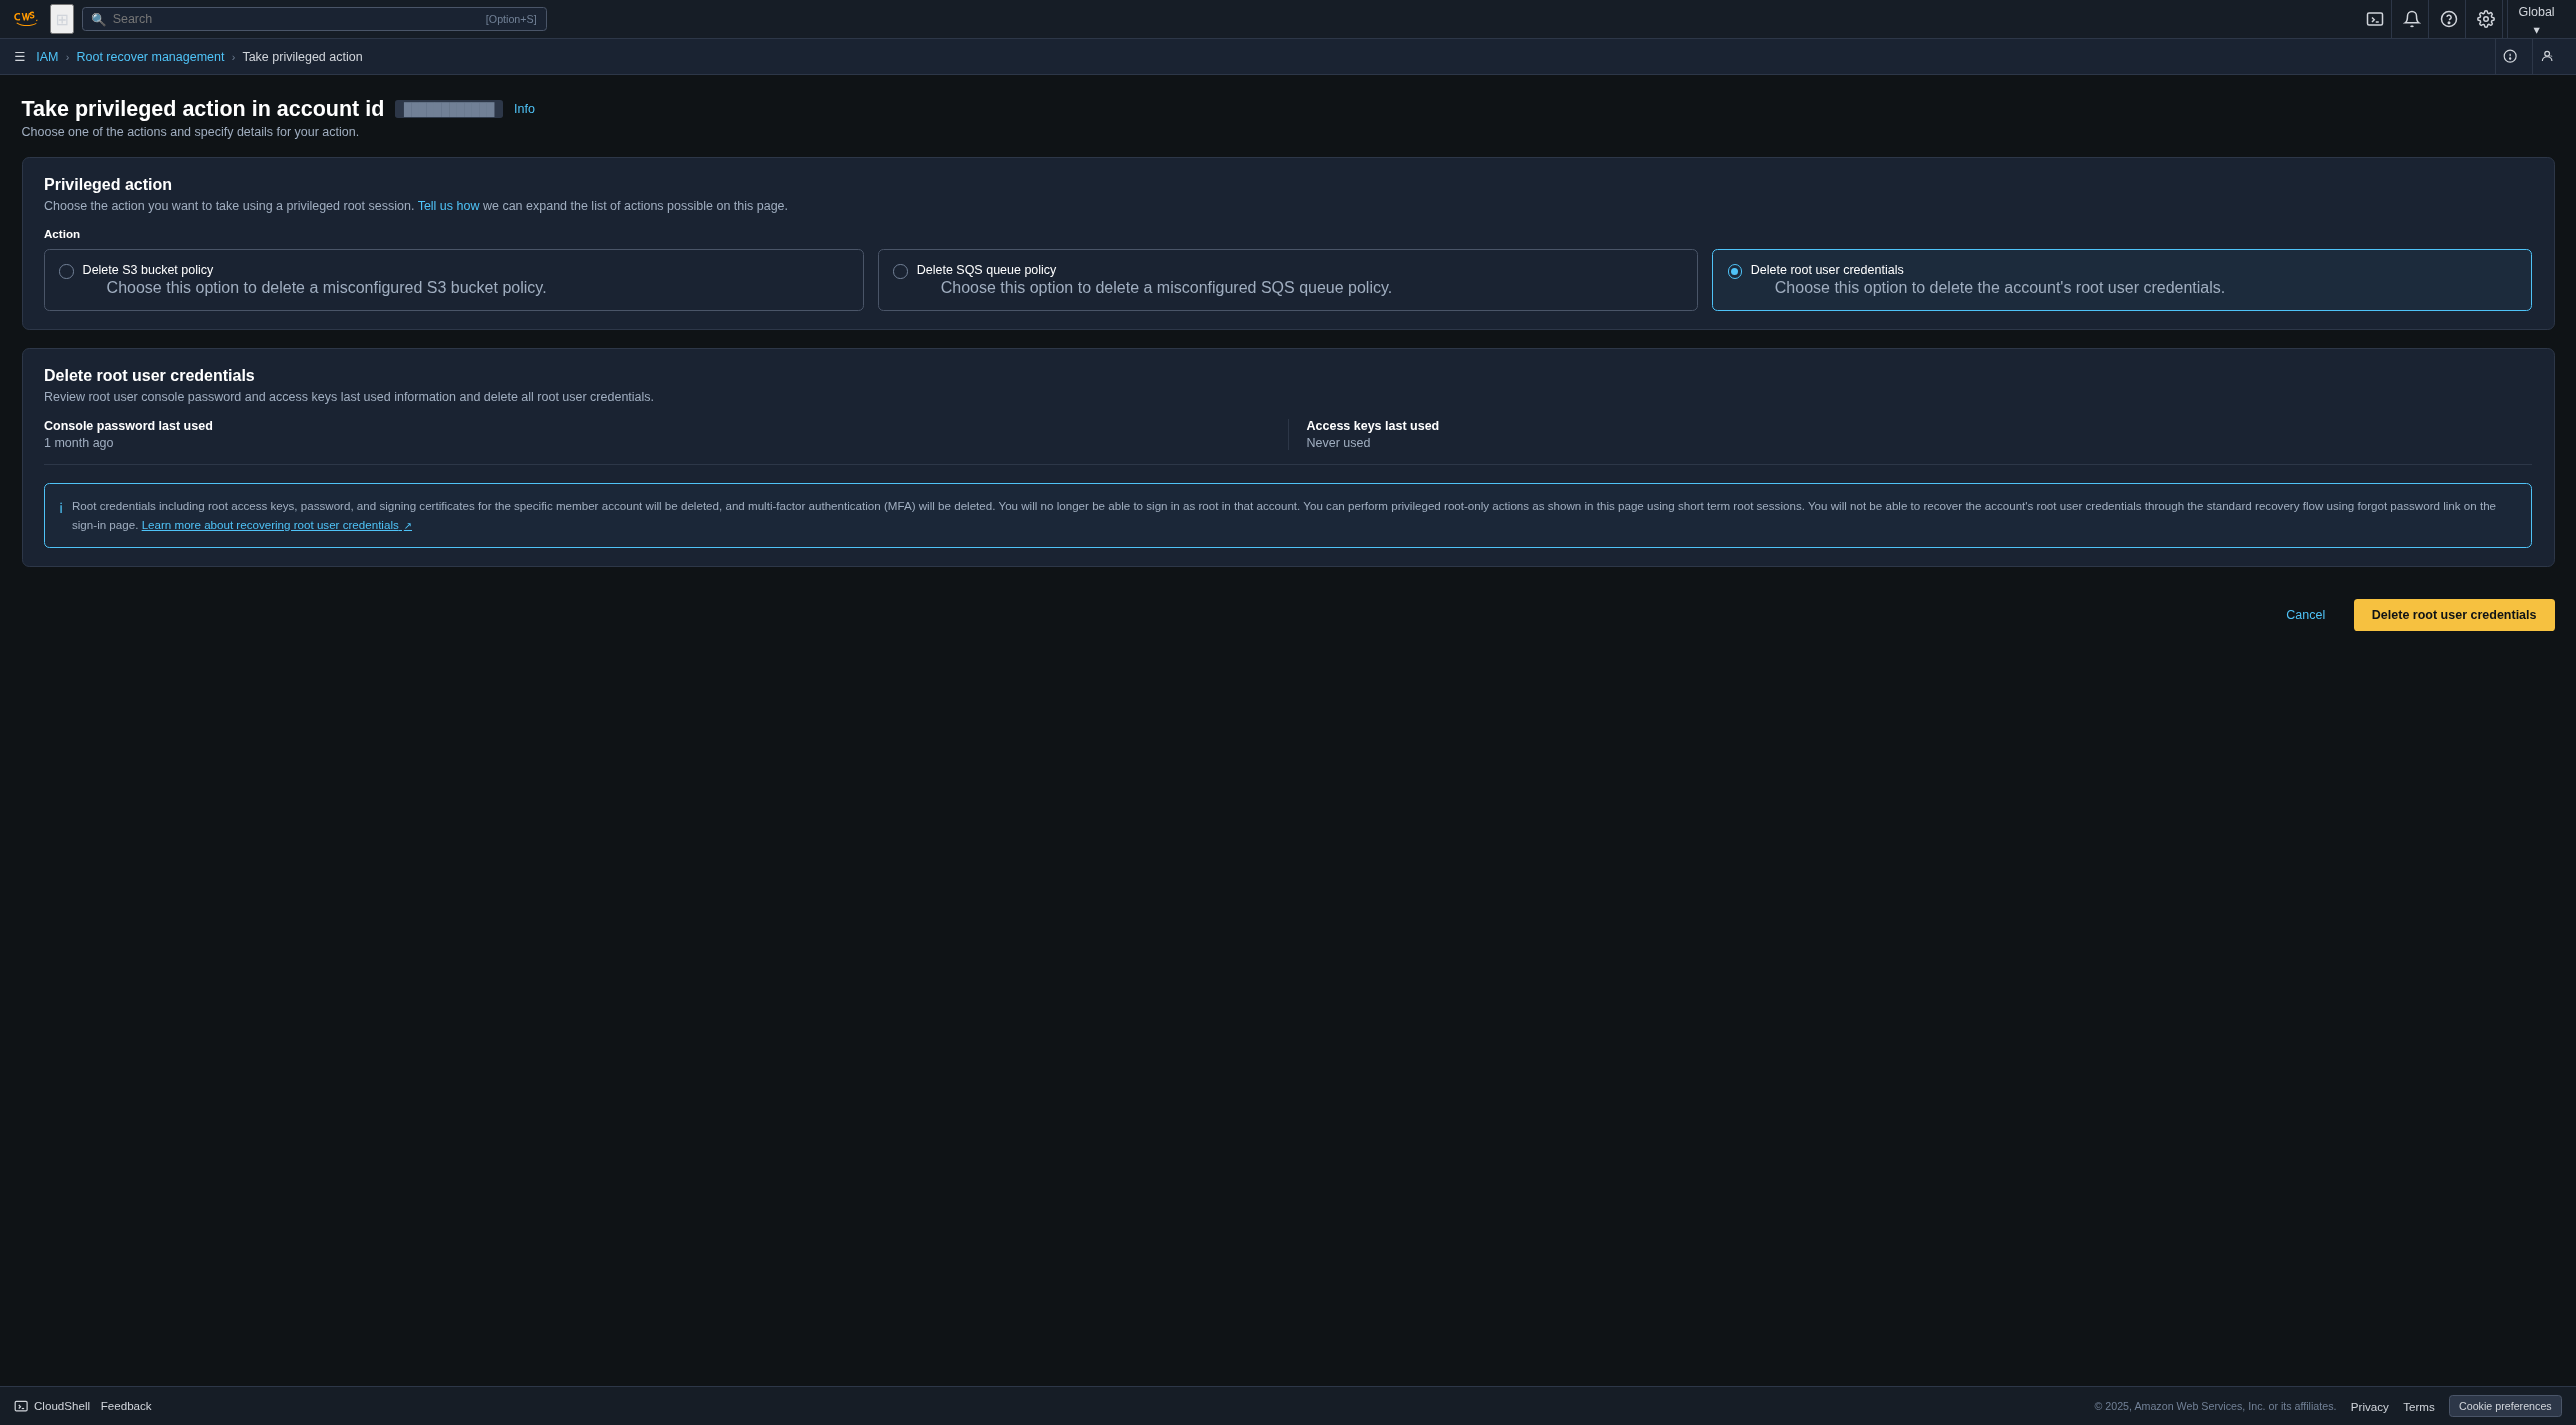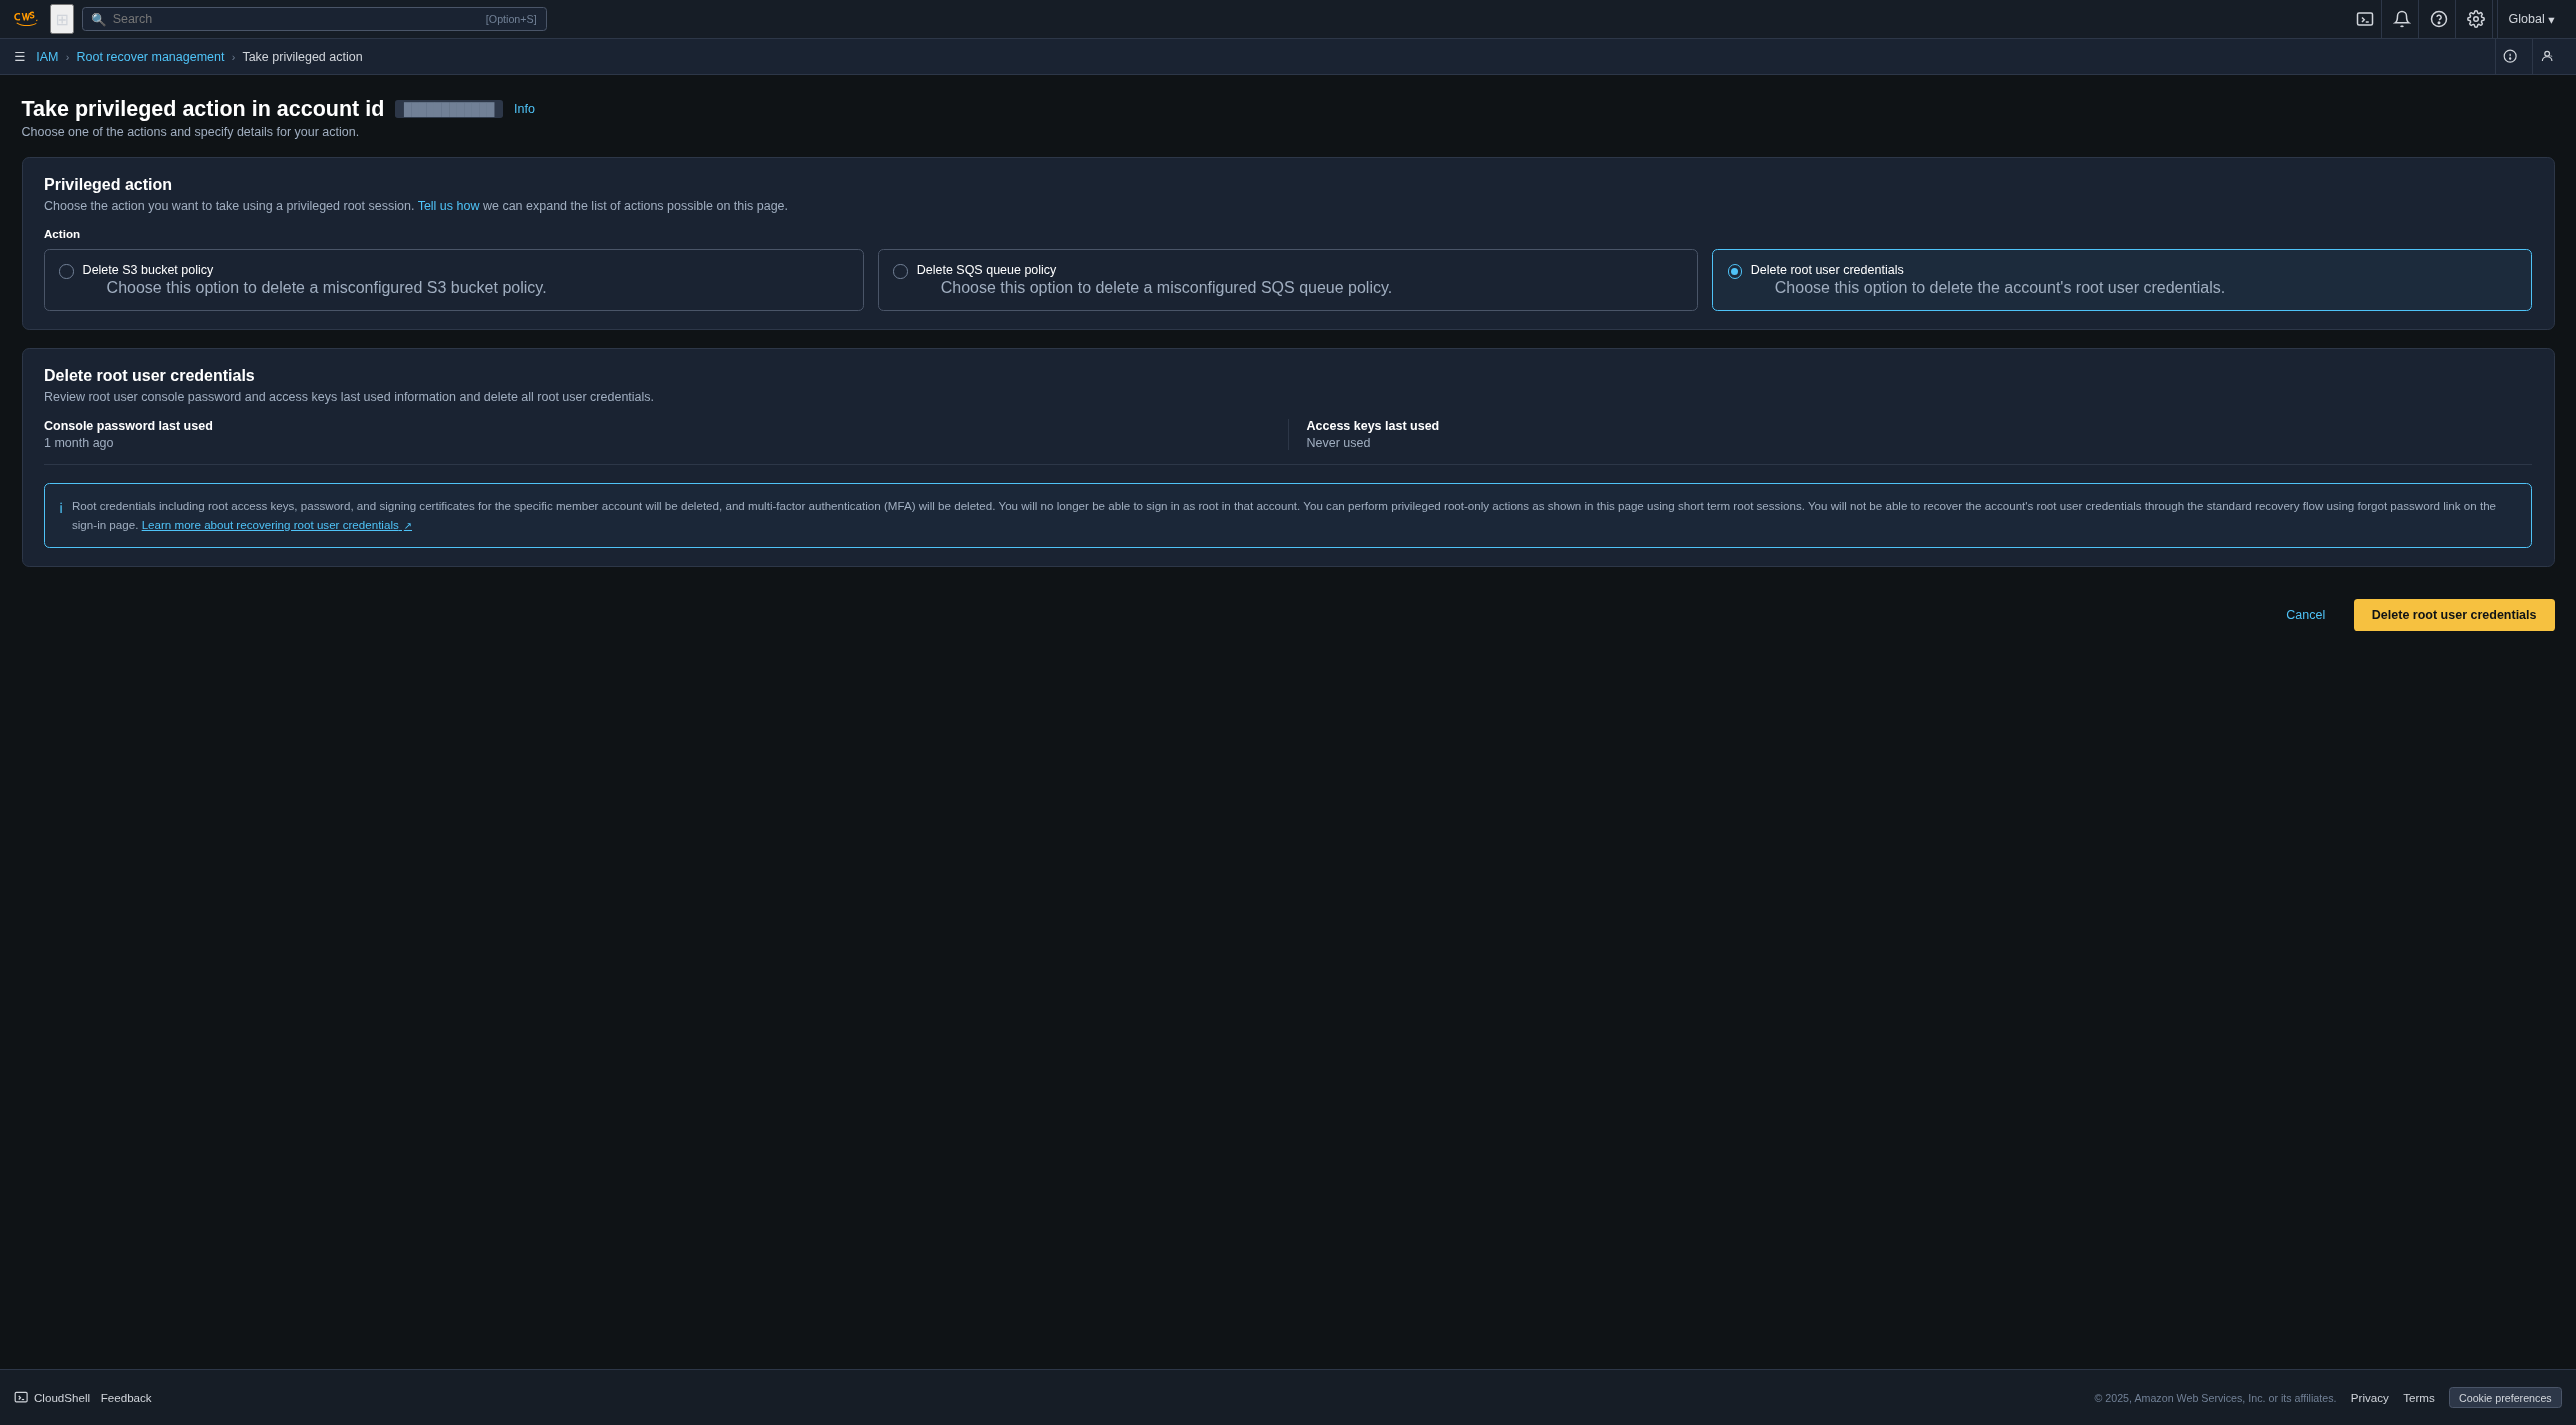--- a/index.html
+++ b/index.html
@@ -83,20 +83,21 @@
       background: none;
       border: none;
       cursor: pointer;
       padding: 5.4px 10.7px;
       font-size: 12.5px;
       display: flex;
       align-items: center;
       gap: 3.6px;
       height: 39px;
       border-left: 0.9px solid #2d3748;
+      flex-direction: column;
     }
 
     
     .breadcrumb-bar {
       background: #1a2332;
       border-bottom: 0.9px solid #2d3748;
       height: 36px;
       display: flex;
       align-items: center;
       padding: 0 14.3px;
@@ -346,21 +347,21 @@
       font-size: 12.5px;
       font-weight: 600;
       cursor: pointer;
       padding: 9px 18px;
     }
 
     
     .footer {
       background: #161d26;
       border-top: 0.9px solid #2d3748;
-      height: 56px;
+      height: 39px;
       display: flex;
       align-items: center;
       padding: 0 14.3px;
       flex-shrink: 0;
       gap: 19px;
     }
     .footer-left {
       display: flex;
       align-items: center;
       gap: 10.7px;

